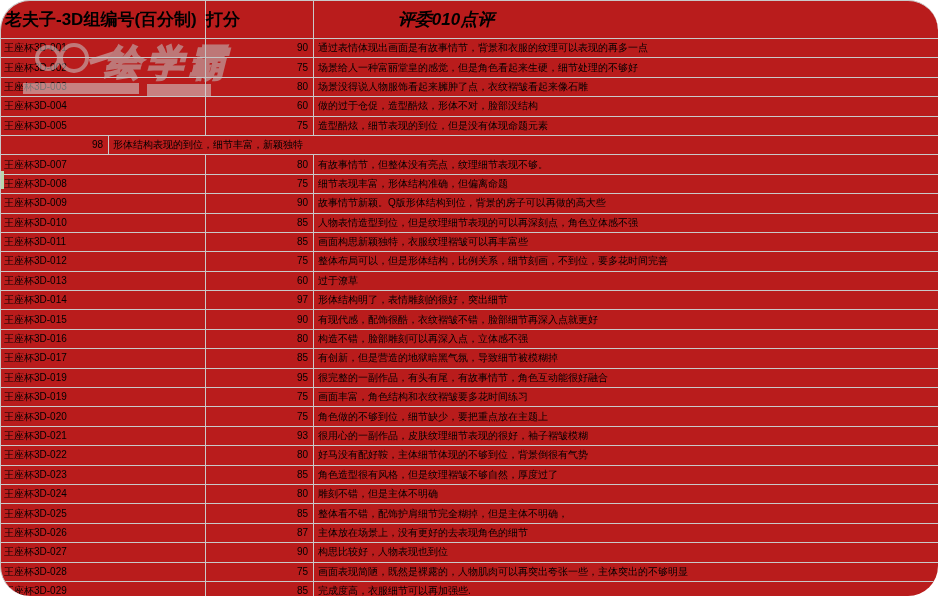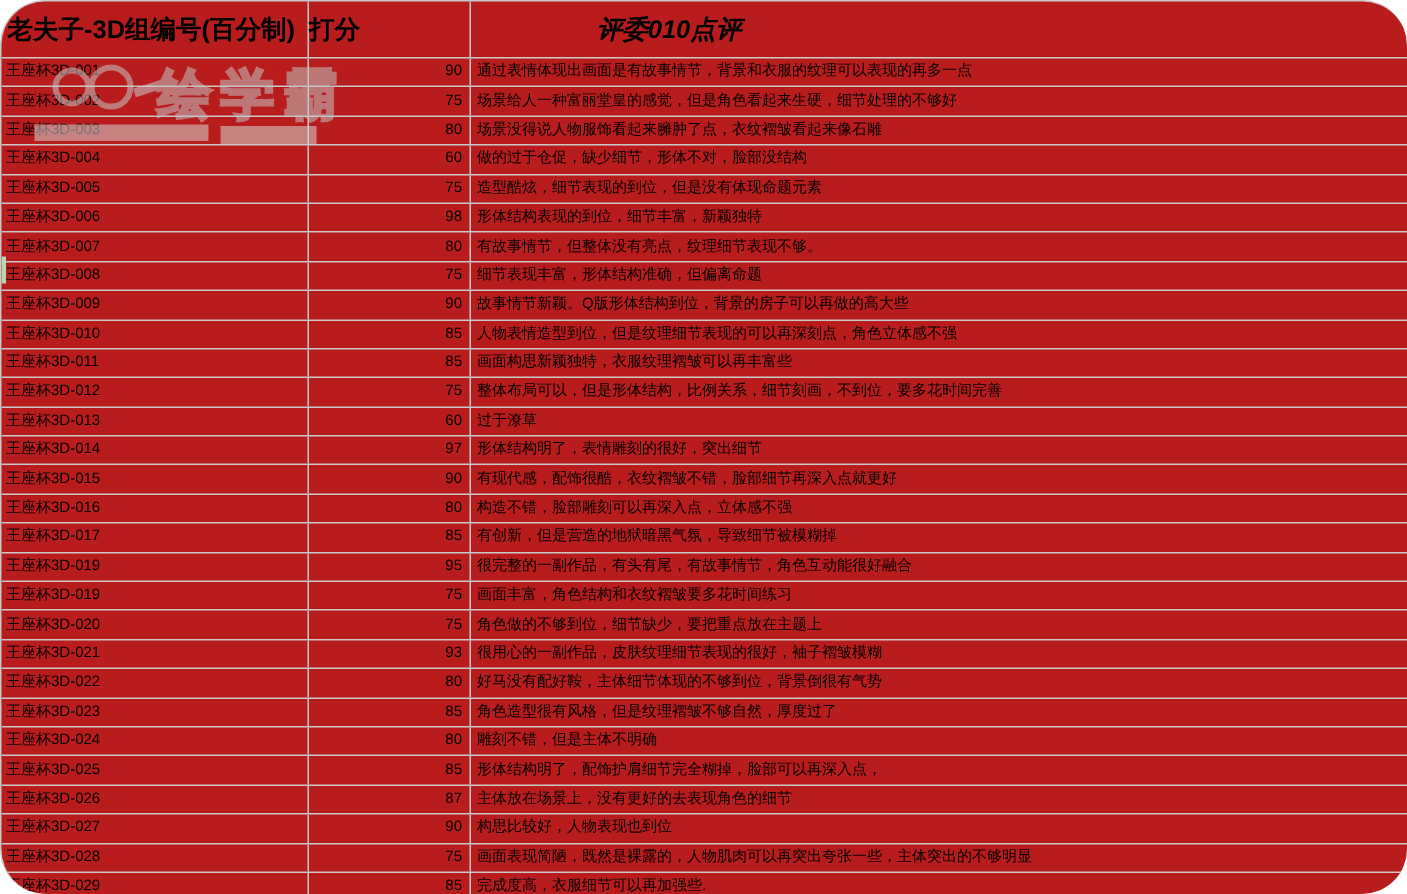--- a/index.html
+++ b/index.html
@@ -49,20 +49,21 @@
   }
   .wm-circle {
     position:absolute; border:4px solid #c6c6c6; border-radius:50%;
   }
   .wm-text {
     position:absolute; left:104px; top:2px;
     font-size:36px; font-weight:bold; letter-spacing:6px;
     color:rgba(255,255,255,0.05);
     -webkit-text-stroke:2px #c2c2c2;
     font-family:"Liberation Sans", sans-serif;
+    font-style:italic;
   }
   .wm-bar1 { position:absolute; left:22px; top:46px; width:116px; height:11px; background:#d4d4d4; }
   .wm-bar2 { position:absolute; left:146px; top:47px; width:64px; height:12px; background:#d4d4d4; }
   .wm-tick { position:absolute; left:88px; top:18px; width:26px; height:6px; background:#cccccc; transform:rotate(-18deg); }
 
   .green-sliver {
     position:absolute; left:0; top:170px; width:3px; height:18px;
     background:#b9d7ae; z-index:3; pointer-events:none;
   }
 </style>
@@ -98,31 +99,30 @@
 
     <div class="row">
       <div class="cell id">王座杯3D-003</div>
       <div class="cell score">80</div>
       <div class="cell comment">场景没得说人物服饰看起来臃肿了点，衣纹褶皱看起来像石雕</div>
     </div>
 
     <div class="row">
       <div class="cell id">王座杯3D-004</div>
       <div class="cell score">60</div>
-      <div class="cell comment">做的过于仓促，缺少细节，形体不对，脸部没结构</div>
+      <div class="cell comment">做的过于仓促，造型酷炫，形体不对，脸部没结构</div>
     </div>
 
     <div class="row">
       <div class="cell id">王座杯3D-005</div>
       <div class="cell score">75</div>
       <div class="cell comment">造型酷炫，细节表现的到位，但是没有体现命题元素</div>
     </div>
 
     <div class="row">
-      <div class="cell id">王座杯3D-006</div>
       <div class="cell score">98</div>
       <div class="cell comment">形体结构表现的到位，细节丰富，新颖独特</div>
     </div>
 
     <div class="row">
       <div class="cell id">王座杯3D-007</div>
       <div class="cell score">80</div>
       <div class="cell comment">有故事情节，但整体没有亮点，纹理细节表现不够。</div>
     </div>
 
@@ -224,21 +224,21 @@
 
     <div class="row">
       <div class="cell id">王座杯3D-024</div>
       <div class="cell score">80</div>
       <div class="cell comment">雕刻不错，但是主体不明确</div>
     </div>
 
     <div class="row">
       <div class="cell id">王座杯3D-025</div>
       <div class="cell score">85</div>
-      <div class="cell comment">形体结构明了，配饰护肩细节完全糊掉，脸部可以再深入点，</div>
+      <div class="cell comment">整体看不错，配饰护肩细节完全糊掉，但是主体不明确，</div>
     </div>
 
     <div class="row">
       <div class="cell id">王座杯3D-026</div>
       <div class="cell score">87</div>
       <div class="cell comment">主体放在场景上，没有更好的去表现角色的细节</div>
     </div>
 
     <div class="row">
       <div class="cell id">王座杯3D-027</div>

